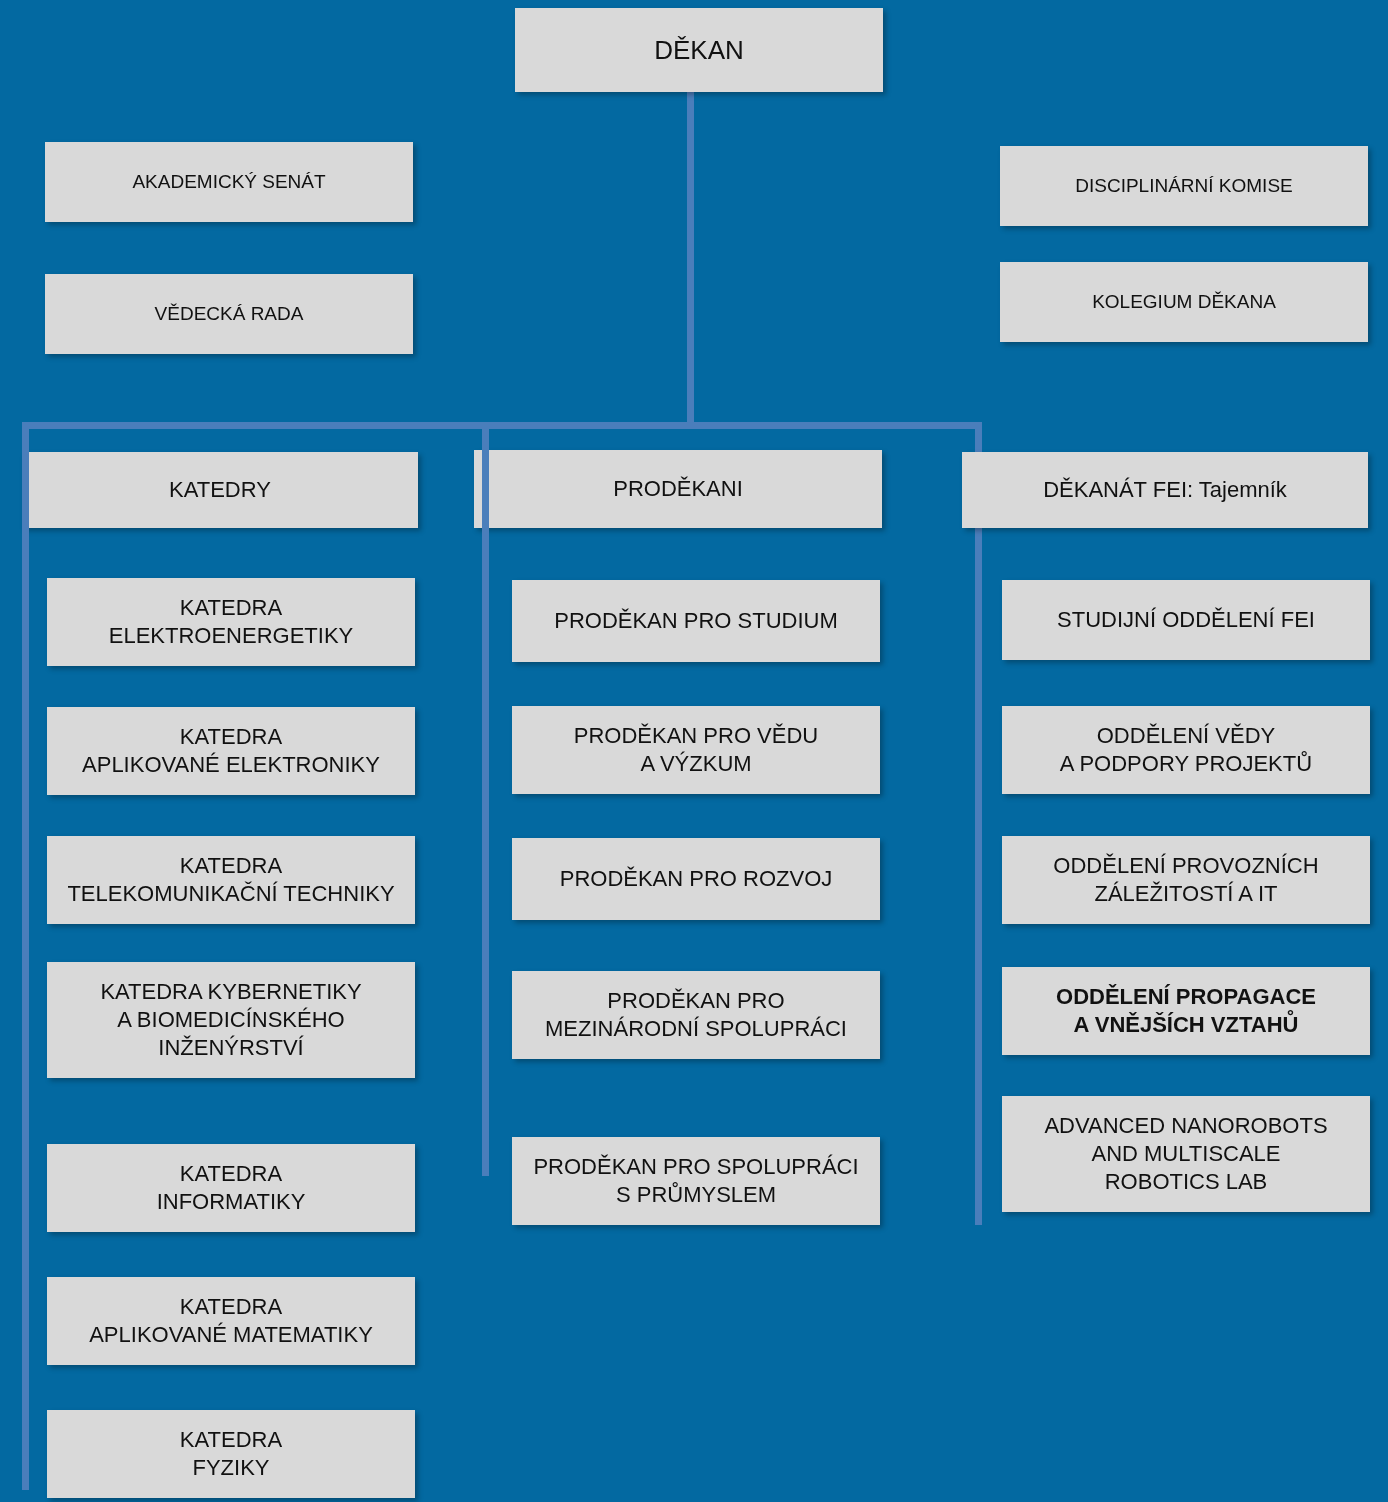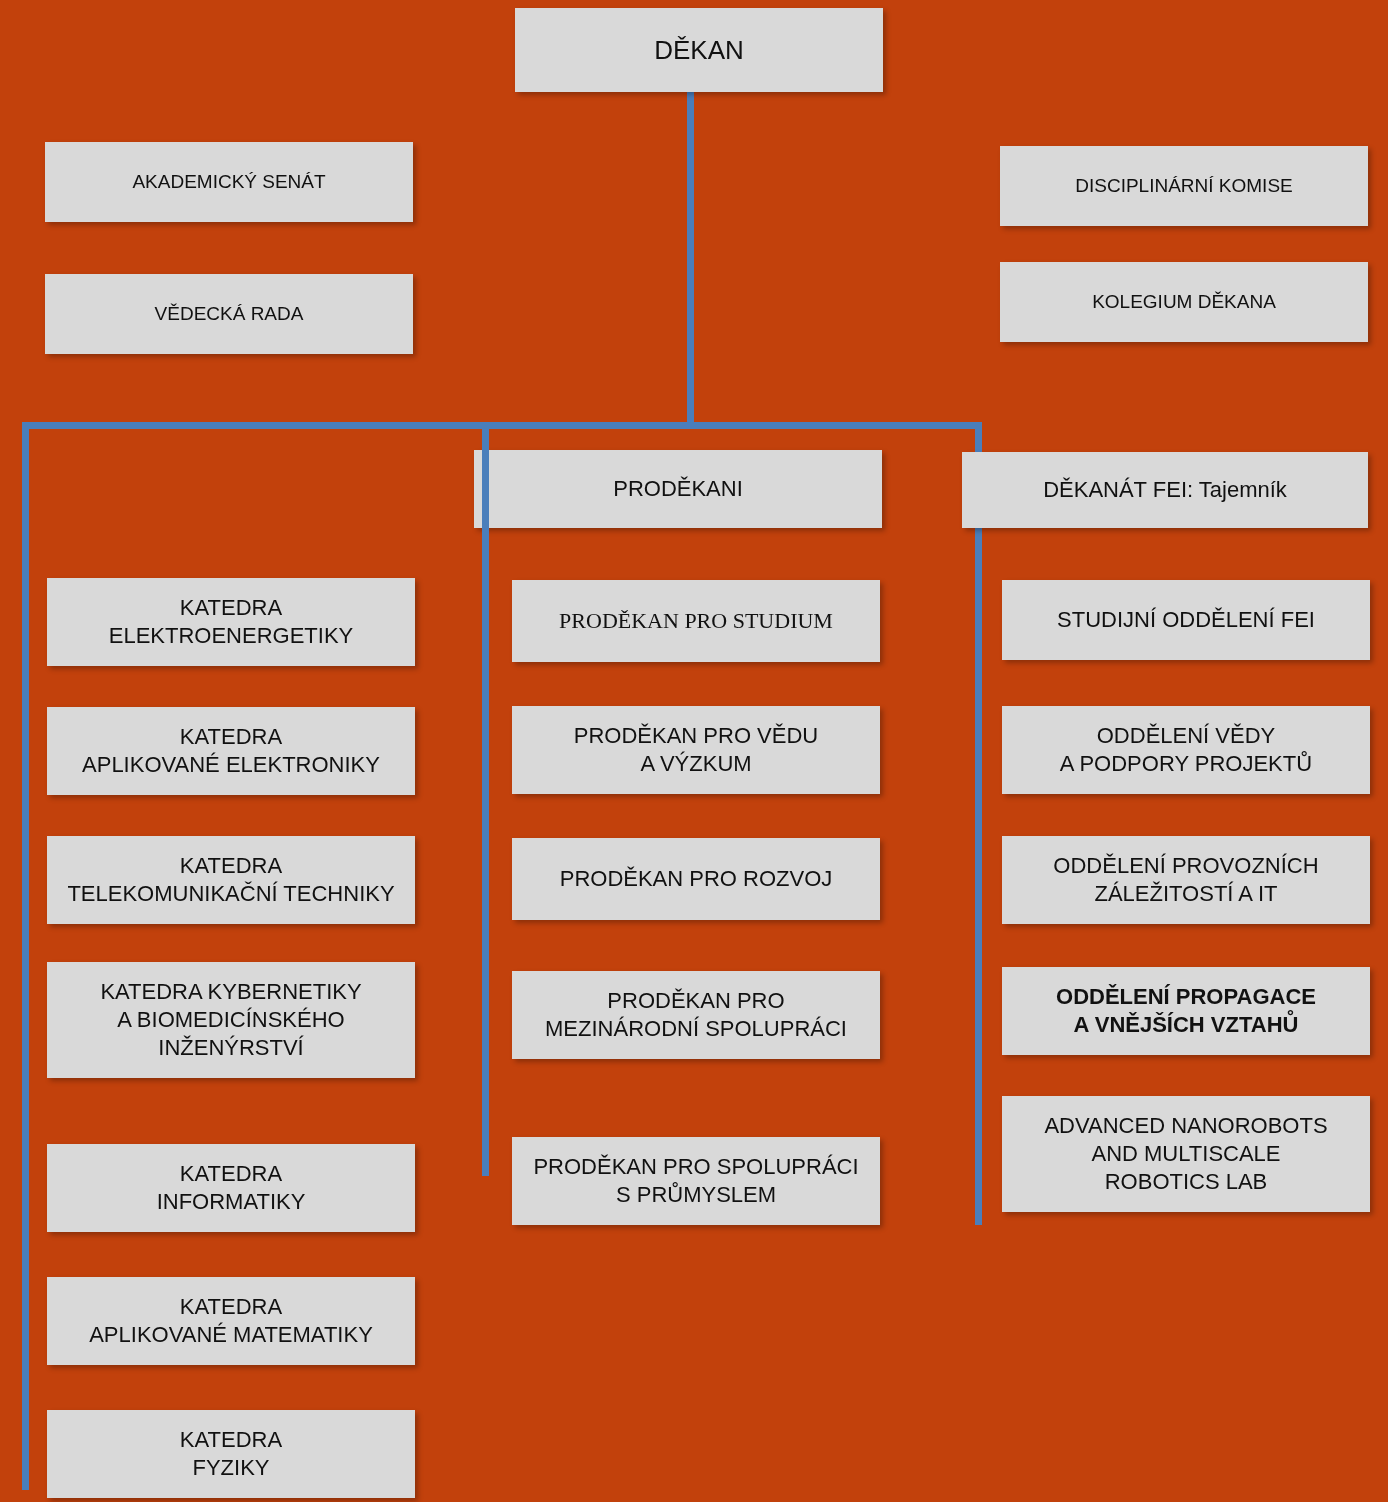--- a/index.html
+++ b/index.html
@@ -10,21 +10,21 @@
   }
   body {
     font-family: "Liberation Sans", sans-serif;
     -webkit-font-smoothing: antialiased;
   }
 
   #chart {
     position: relative;
     width: 1388px;
     height: 1502px;
-    background: #c2410c;
+    background: #0369a1;
     overflow: hidden;
   }
 
   
   .line {
     position: absolute;
     background: #4a7ebb;
     z-index: 1;
   }
   .line.v { width: 7px; }
@@ -86,20 +86,23 @@
     <span class="txt">DISCIPLINÁRNÍ KOMISE</span>
   </div>
 
   <div class="box aside" style="left:45px; top:274px; width:368px; height:80px;">
     <span class="txt">VĚDECKÁ RADA</span>
   </div>
   <div class="box aside" style="left:1000px; top:262px; width:368px; height:80px;">
     <span class="txt">KOLEGIUM DĚKANA</span>
   </div>
 
+  <div class="box category" style="left:22px; top:452px; width:396px; height:76px;">
+    <span class="txt">KATEDRY</span>
+  </div>
   <div class="box category" style="left:474px; top:450px; width:408px; height:78px;">
     <span class="txt">PRODĚKANI</span>
   </div>
   <div class="box category" style="left:962px; top:452px; width:406px; height:76px;">
     <span class="txt">DĚKANÁT FEI: Tajemník</span>
   </div>
 
   <div class="box leaf" style="left:47px; top:578px; width:368px; height:88px;">
     <span class="txt">KATEDRA
 ELEKTROENERGETIKY</span>
@@ -123,21 +126,21 @@
   </div>
   <div class="box leaf" style="left:47px; top:1277px; width:368px; height:88px;">
     <span class="txt">KATEDRA
 APLIKOVANÉ MATEMATIKY</span>
   </div>
   <div class="box leaf" style="left:47px; top:1410px; width:368px; height:88px;">
     <span class="txt">KATEDRA
 FYZIKY</span>
   </div>
 
-  <div class="box leaf" style="left:512px; top:580px; width:368px; height:82px;font-family:Liberation Serif, serif;">
+  <div class="box leaf" style="left:512px; top:580px; width:368px; height:82px;">
     <span class="txt">PRODĚKAN PRO STUDIUM</span>
   </div>
   <div class="box leaf" style="left:512px; top:706px; width:368px; height:88px;">
     <span class="txt">PRODĚKAN PRO VĚDU
 A VÝZKUM</span>
   </div>
   <div class="box leaf" style="left:512px; top:838px; width:368px; height:82px;">
     <span class="txt">PRODĚKAN PRO ROZVOJ</span>
   </div>
   <div class="box leaf" style="left:512px; top:971px; width:368px; height:88px;">

